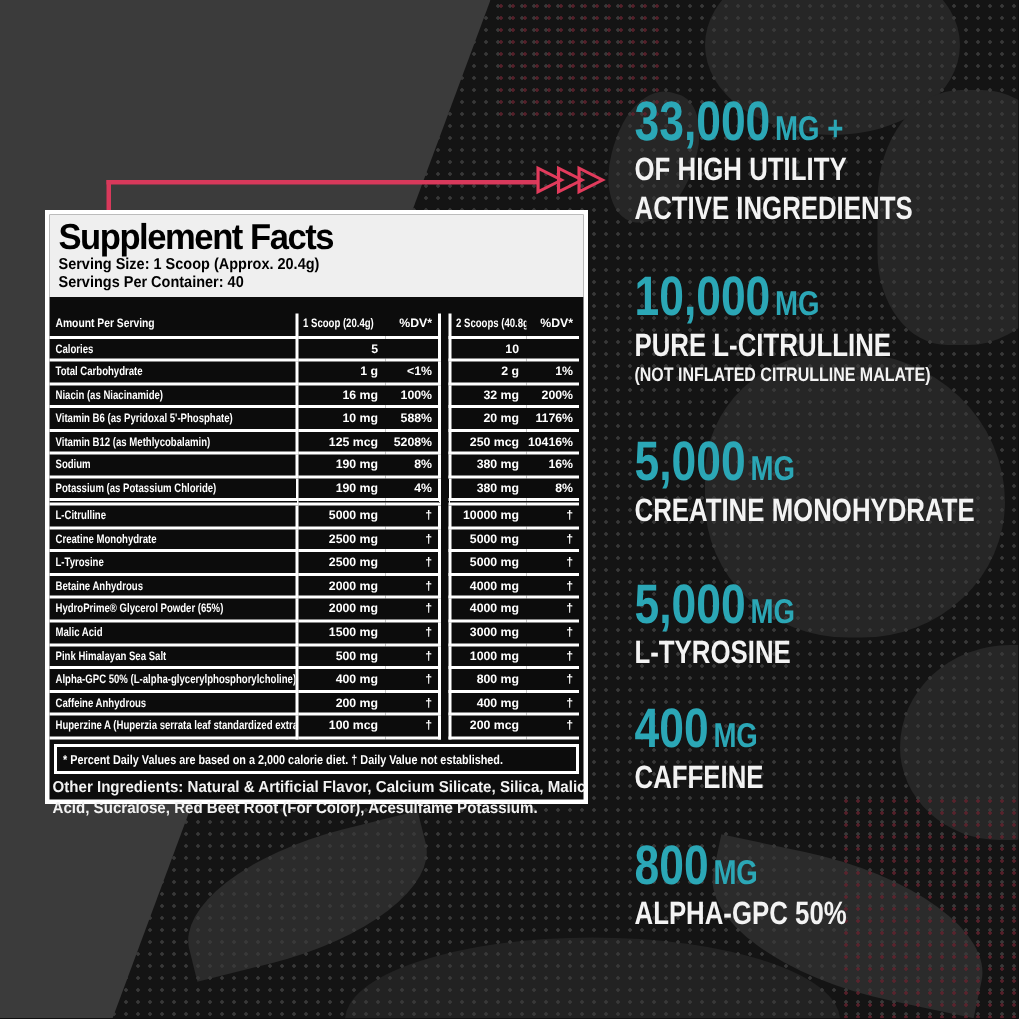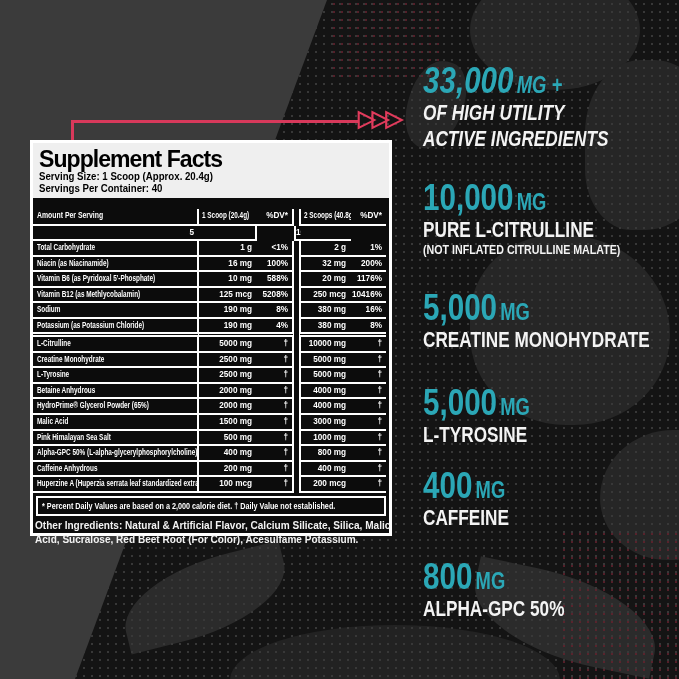--- a/index.html
+++ b/index.html
@@ -61,21 +61,21 @@
   }
   
   .other-ing{
     position:absolute;left:35px;top:519px;width:400px;z-index:6;
     color:#f2f2f2;font-size:10.6px;font-weight:bold;line-height:13.5px;
     transform:scaleX(.95);transform-origin:0 0;
   }
   
   .highlights{position:absolute;left:423px;top:0;width:250px;z-index:5;}
   .hl{position:absolute;left:0;}
-  .hl-0{top:62px;font-style:italic;}  .hl-1{top:179px;} .hl-2{top:289px;}
+  .hl-0{top:62px;}  .hl-1{top:179px;} .hl-2{top:289px;}
   .hl-3{top:384px;} .hl-4{top:467px;} .hl-5{top:558px;}
   .hl-amt-line{white-space:nowrap;transform:scaleX(.8);transform-origin:0 50%;line-height:1;}
   .hl-amt{color:var(--teal);font-size:37px;font-weight:bold;letter-spacing:0px;}
   .hl-unit{color:var(--teal);font-size:23px;font-weight:bold;margin-left:4px;}
   .hl-line{color:#f3f3f3;font-size:21.5px;font-weight:bold;line-height:23px;white-space:nowrap;transform:scaleX(.8);transform-origin:0 50%;margin-top:3px;}
   .hl-sub{color:#f3f3f3;font-size:13px;font-weight:bold;line-height:15px;white-space:nowrap;transform:scaleX(.82);transform-origin:0 50%;}
 </style>
 </head>
 <body>
 
@@ -110,20 +110,21 @@
       <div class="trow hdr">
         <div class="c c-name"><span class="cond2">Amount Per Serving</span></div>
         <div class="c c-amt"><span class="cond">1 Scoop (20.4g)</span></div>
         <div class="c c-dv"><span>%DV*</span></div>
         <div class="c gapc"></div>
         <div class="c c-amt2"><span class="cond">2 Scoops (40.8g)</span></div>
         <div class="c c-dv2"><span>%DV*</span></div>
       </div>
       <div>
           <div class="trow">
+            <div class="c c-name"><span class="cond">Calories</span></div>
             <div class="c c-amt">5</div>
             <div class="c c-dv"></div>
             <div class="c gapc"></div>
             <div class="c c-amt2">10</div>
             <div class="c c-dv2"></div>
           </div>
           <div class="trow">
             <div class="c c-name"><span class="cond">Total Carbohydrate</span></div>
             <div class="c c-amt">1 g</div>
             <div class="c c-dv">&lt;1%</div>

